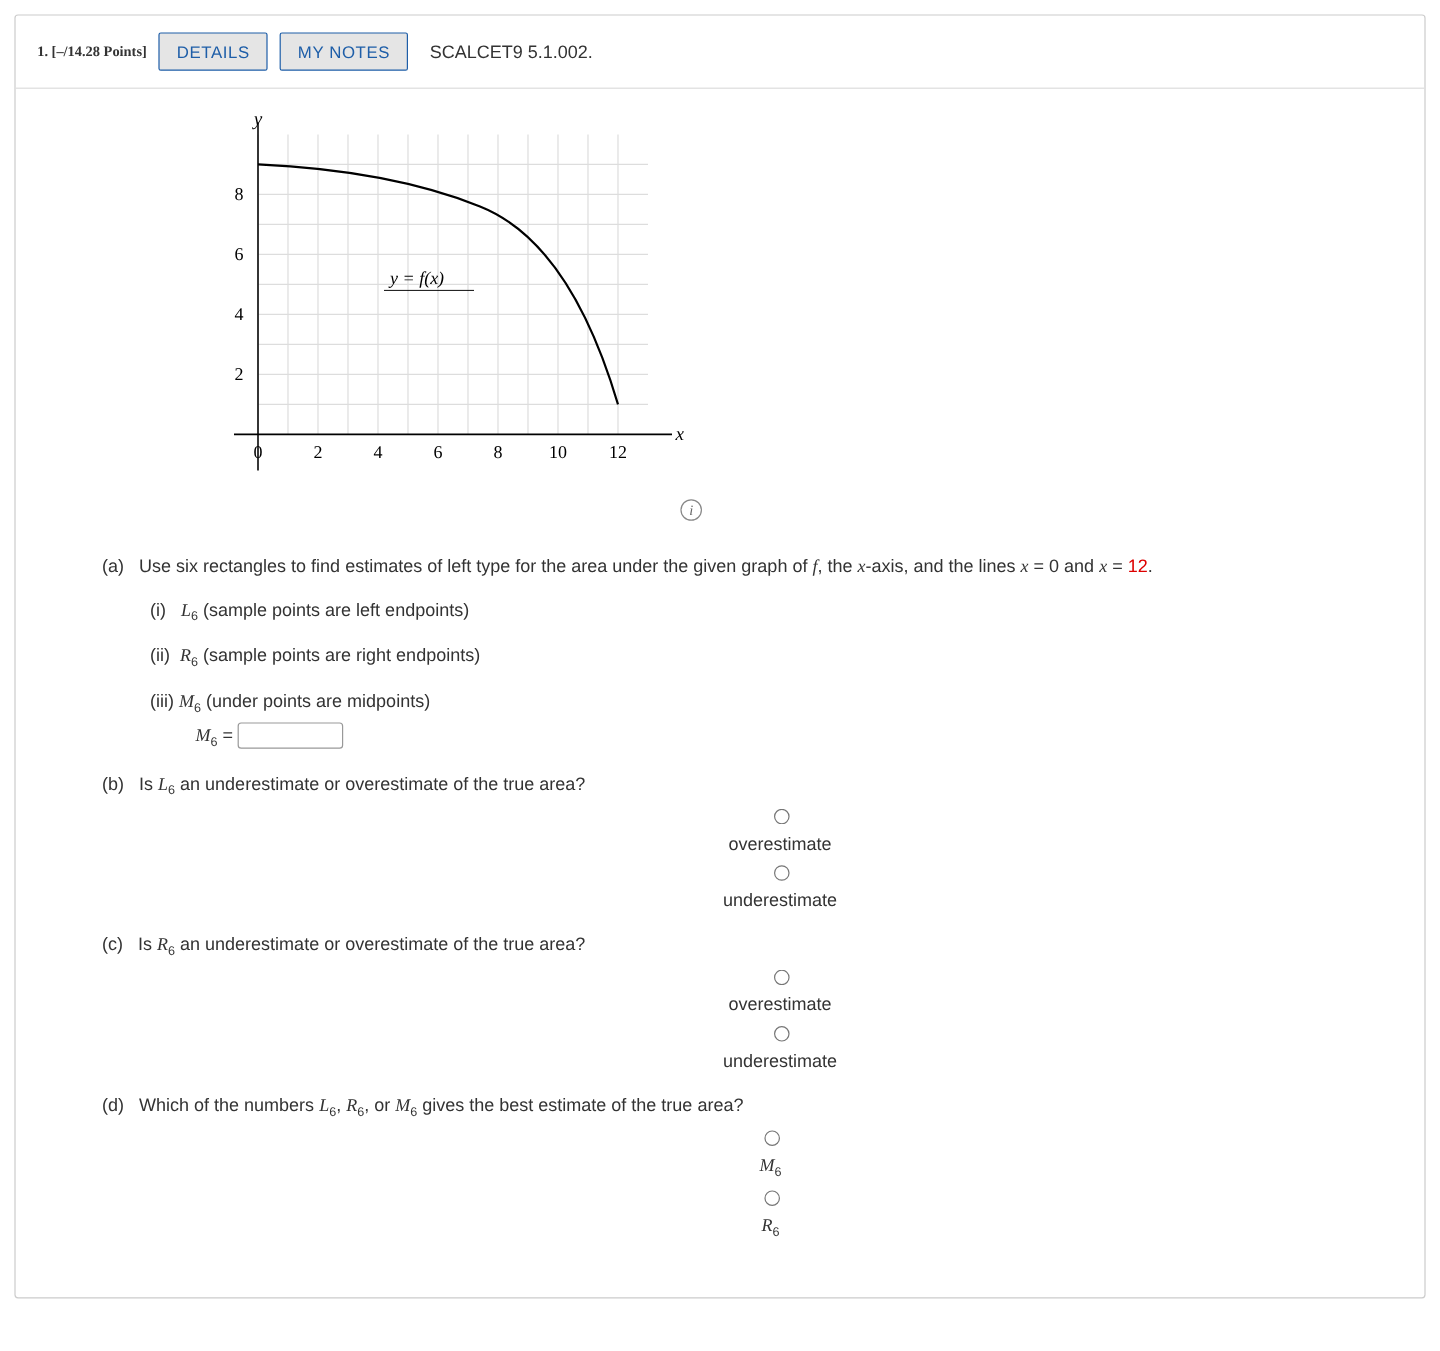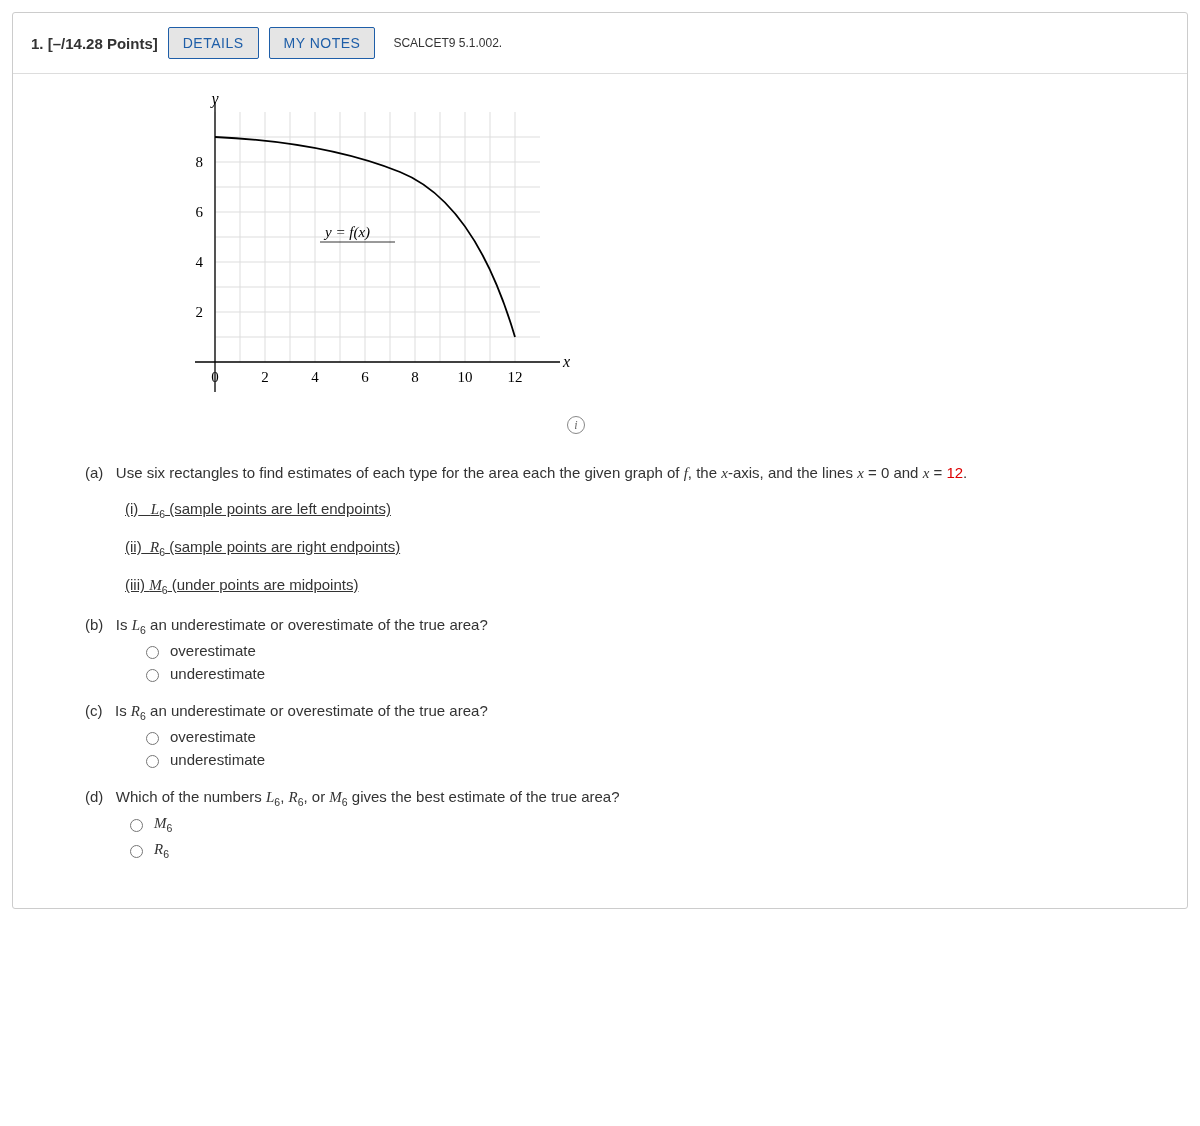--- a/index.html
+++ b/index.html
@@ -16,51 +16,51 @@
     border-radius: 3px;
     background: #fff;
   }
   .header {
     padding: 14px 18px;
     display: flex;
     align-items: center;
     gap: 10px;
     border-bottom: 1px solid #ddd;
   }
-  .qnum { font-weight: bold; font-size: 15px; }
+  .qnum { font-weight: bold; font-size: 12px; font-family: Liberation Serif, serif; }
   .btn {
     border: 1px solid #1e5ea8;
     color: #1e5ea8;
     background: #e5e5e5;
     padding: 7px 14px;
     font-size: 14px;
     letter-spacing: 0.5px;
     cursor: pointer;
     border-radius: 2px;
   }
-  .src { font-size: 12px; margin-left: 8px; }
+  .src { font-size: 15px; margin-left: 8px; }
   .body { padding: 18px 28px 28px 72px; }
   .prompt { margin: 0 0 18px 0; }
   .graph-wrap { margin: 0 0 30px 80px; }
   .part { margin: 20px 0 20px 0; }
   .part-label { display: inline; }
-  .subpart { margin: 18px 0 10px 40px; text-decoration: underline; }
+  .subpart { margin: 18px 0 10px 40px; }
   .sub-line { margin: 6px 0 0 38px; }
   .math-i { font-style: italic; font-family: 'Times New Roman', serif; }
   .sub { font-size: 0.7em; vertical-align: sub; }
   input.answer {
     width: 88px;
     height: 22px;
     border: 1px solid #999;
     border-radius: 3px;
     background: #fff;
     font-size: 13px;
     padding: 1px 4px;
   }
-  .radio-row { margin: 6px 0 4px 56px; display:flex; align-items:center; gap:8px;}
+  .radio-row { margin: 6px 0 4px 56px; display:flex; align-items:center; gap:8px;flex-direction:column;}
   .radio-row.d { margin-left: 40px; }
   .red { color: #d00; }
   .info-icon {
     display: inline-flex;
     width: 18px; height: 18px;
     border: 1px solid #888;
     border-radius: 50%;
     align-items: center; justify-content: center;
     font-style: italic;
     font-family: Georgia, serif;
@@ -143,33 +143,37 @@
         <line x1="155" y1="150" x2="230" y2="150" stroke="#000" stroke-width="0.8"></line>
       </svg>
       <div style="text-align:right; width:420px;">
         <span class="info-icon">i</span>
       </div>
     </div>
 
     <div class="part">
       <span class="part-label">(a)</span>&nbsp;&nbsp;
       <span>
-        <span>Use six rectangles to find estimates of each type for the area each the given graph of </span><span class="math-i">f</span><span>, the </span><span class="math-i">x</span><span>-axis, and the lines </span><span class="math-i">x</span><span> = 0 and </span><span class="math-i">x</span><span> = </span><span class="red">12</span><span>.</span>
+        <span>Use six rectangles to find estimates of left type for the area under the given graph of </span><span class="math-i">f</span><span>, the </span><span class="math-i">x</span><span>-axis, and the lines </span><span class="math-i">x</span><span> = 0 and </span><span class="math-i">x</span><span> = </span><span class="red">12</span><span>.</span>
       </span>
 
       <div class="subpart">
         <span>(i)</span>&nbsp;&nbsp;&nbsp;<span class="math-i">L</span><span class="sub">6</span><span> (sample points are left endpoints)</span>
       </div>
 
       <div class="subpart">
         <span>(ii)</span>&nbsp;&nbsp;<span class="math-i">R</span><span class="sub">6</span><span> (sample points are right endpoints)</span>
       </div>
 
       <div class="subpart">
         <span>(iii)</span>&nbsp;<span class="math-i">M</span><span class="sub">6</span><span> (under points are midpoints)</span>
+        <div class="sub-line">
+          <span class="math-i">M</span><span class="sub">6</span><span> = </span>
+          <input class="answer" type="text" style="">
+        </div>
       </div>
     </div>
 
     <div class="part">
       <span>(b)</span>&nbsp;&nbsp;
       <span>Is </span><span class="math-i">L</span><span class="sub">6</span><span> an underestimate or overestimate of the true area?</span>
       <div class="radio-row">
         <input type="radio" name="pb" style="">
         <span>overestimate</span>
       </div>

